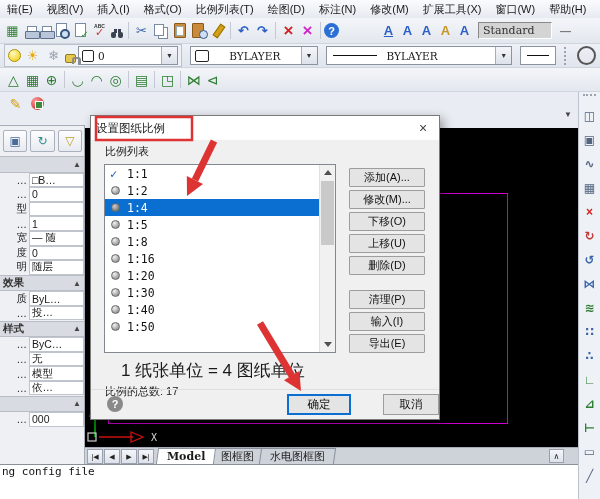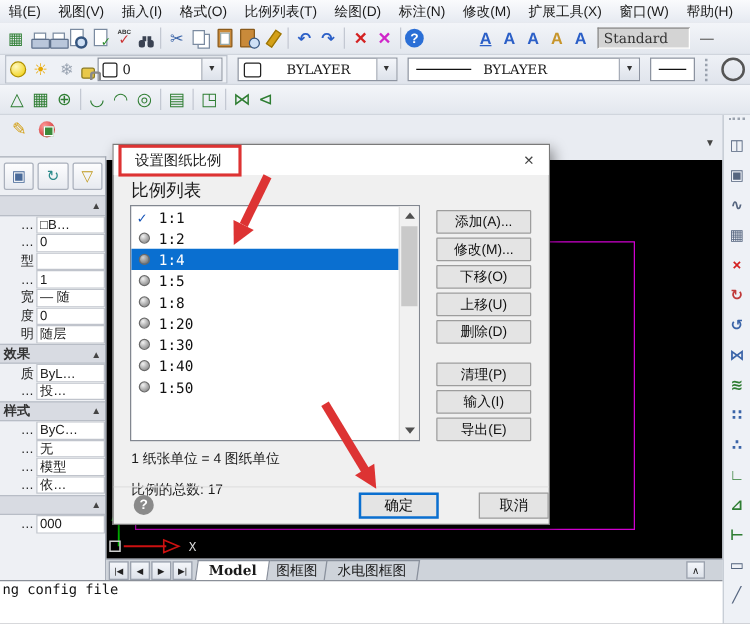--- a/index.html
+++ b/index.html
@@ -98,45 +98,45 @@
   .tab.active{background:#fff;font-weight:bold;font-family:"DejaVu Serif","Liberation Serif",serif;z-index:2;}
   .scrollup{position:absolute;right:14px;top:1px;width:15px;height:14px;background:linear-gradient(#f4f6fa,#dde2ea);
             border:1px solid #9aa1ad;display:flex;align-items:center;justify-content:center;font-size:8px;box-sizing:border-box;}
   
   #cmd{position:absolute;left:0;top:464px;width:578px;height:35px;background:#fff;border-top:1px solid #8a8f98;
        font-family:"DejaVu Sans Mono","Liberation Mono",monospace;font-size:11px;color:#111;padding:1px 2px;box-sizing:border-box;}
   .cline{height:12px;line-height:12px;white-space:nowrap;}
   
   #dialog{position:absolute;left:90px;top:115px;width:350px;height:305px;background:#f0f0f0;
           border:1px solid #7a7a7a;box-shadow:3px 4px 10px rgba(0,0,0,.4);z-index:10;box-sizing:border-box;}
-  .dlg-title{position:relative;height:24px;background:#fff;display:flex;align-items:center;padding-left:17px;font-size:11.5px;}
+  .dlg-title{position:relative;height:24px;background:#fff;display:flex;align-items:center;padding-left:5px;font-size:11.5px;}
   .dlg-close{position:absolute;right:0;top:0;width:32px;height:24px;display:flex;align-items:center;justify-content:center;
              font-size:14px;color:#444;}
-  .grp-label{position:absolute;left:14px;top:28px;font-size:14px;font-family:Liberation Serif, serif;}
+  .grp-label{position:absolute;left:14px;top:28px;font-size:11px;font-family:Liberation Serif, serif;}
   #listbox{position:absolute;left:13px;top:48px;width:232px;height:189px;background:#fff;border:1px solid #828790;box-sizing:border-box;}
   #scale-items{position:absolute;left:0;top:0;right:16px;bottom:0;overflow:hidden;}
   .sitem{height:17px;display:flex;align-items:center;padding-left:5px;
          font-family:"DejaVu Sans Mono","Liberation Mono",monospace;font-size:11.5px;color:#111;}
   .sitem.sel{background:#0a6fd0;color:#fff;}
   .smark{width:17px;display:flex;align-items:center;justify-content:flex-start;flex:0 0 auto;}
   .check{color:#1553b7;font-weight:bold;font-size:12px;}
   .ball{width:9px;height:9px;border-radius:50%;border:1px solid #6a6a6a;margin-left:1px;
         background:radial-gradient(circle at 35% 30%,#f2f2f2,#a8a8a8 60%,#7d7d7d);box-sizing:border-box;}
   .sel .ball{background:radial-gradient(circle at 35% 30%,#cfcfcf,#8a8a8a 60%,#5d5d5d);}
   .sbar{position:absolute;right:0;top:0;bottom:0;width:15px;background:#f1f1f1;border-left:1px solid #e0e0e0;}
   .sb-btn{position:absolute;left:0;width:15px;height:15px;display:flex;align-items:center;justify-content:center;}
   .sb-up{top:0;}.sb-down{bottom:0;}
   .sb-up::after{content:"";border:4px solid transparent;border-bottom:5px solid #505050;margin-top:-4px;}
   .sb-down::after{content:"";border:4px solid transparent;border-top:5px solid #505050;margin-bottom:-4px;}
   .sb-thumb{position:absolute;left:1px;right:1px;top:16px;height:64px;background:#c9c9c9;}
   #side-buttons{position:absolute;left:258px;top:52px;width:76px;}
   .dbtn{display:block;width:76px;height:19px;margin-bottom:3px;background:#e4e4e4;border:1px solid #9d9d9d;
         font-family:inherit;font-size:11px;color:#111;padding:0;border-radius:1px;}
   .dbtn.gap-before{margin-top:15px;}
-  .unit{position:absolute;left:14px;top:243px;font-size:11px;}
+  .unit{position:absolute;left:30px;top:243px;font-size:17px;}
   .total{position:absolute;left:14px;top:268px;font-size:11px;}
   .dlg-footer{position:absolute;left:0;top:273px;width:100%;height:32px;border-top:1px solid #dfdfdf;}
   .helpc{position:absolute;left:16px;top:6px;width:16px;height:16px;border-radius:50%;background:#8a8a8a;color:#fff;
          display:flex;align-items:center;justify-content:center;font-size:11px;font-weight:bold;}
   .okbtn{position:absolute;left:196px;top:4px;width:64px;height:21px;background:#e4e4e4;border:2px solid #0a6fd0;
          font-family:inherit;font-size:11.5px;color:#111;padding:0;}
   .cancelbtn{position:absolute;left:292px;top:4px;width:56px;height:21px;background:#e4e4e4;border:1px solid #9d9d9d;
          font-family:inherit;font-size:11.5px;color:#111;padding:0;}
   
   #annot{position:absolute;left:0;top:0;width:600px;height:499px;z-index:40;pointer-events:none;}
@@ -435,20 +435,26 @@
           <div class="sitem">
             <span class="smark">
               <span class="ball"></span>
             </span>
             <span class="slab">1:8</span>
           </div>
           <div class="sitem">
             <span class="smark">
               <span class="ball"></span>
             </span>
+            <span class="slab">1:16</span>
+          </div>
+          <div class="sitem">
+            <span class="smark">
+              <span class="ball"></span>
+            </span>
             <span class="slab">1:20</span>
           </div>
           <div class="sitem">
             <span class="smark">
               <span class="ball"></span>
             </span>
             <span class="slab">1:30</span>
           </div>
           <div class="sitem">
             <span class="smark">

